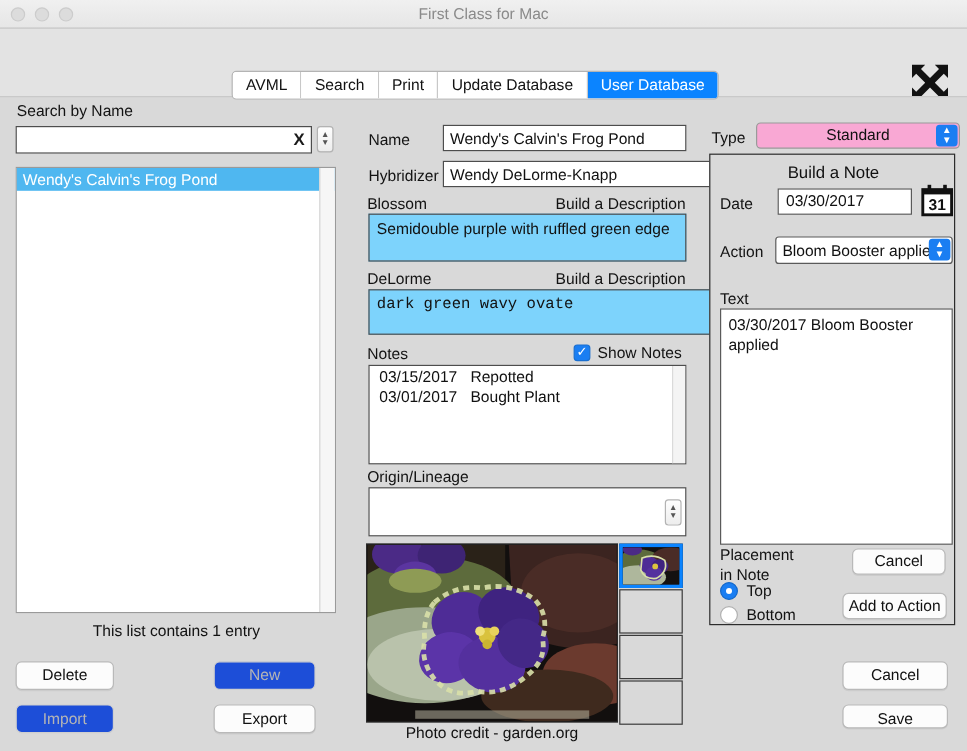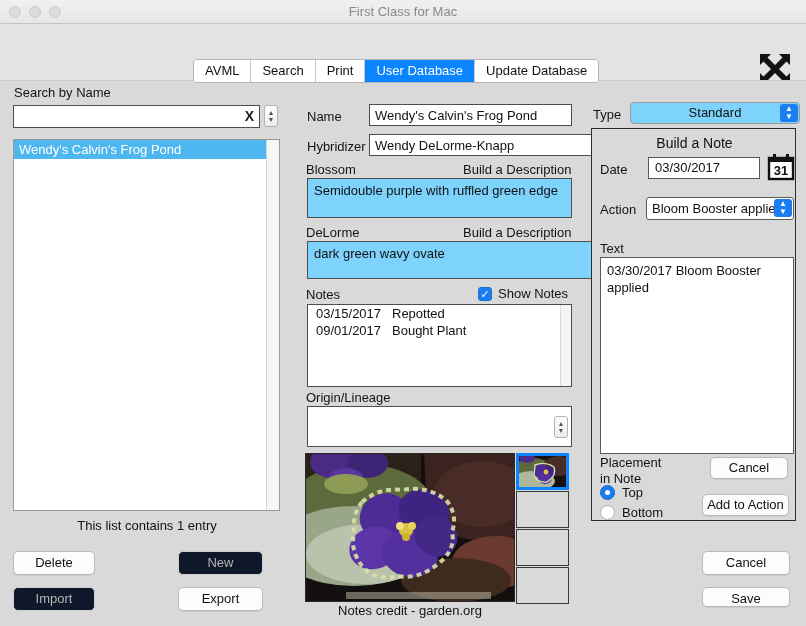--- a/index.html
+++ b/index.html
@@ -95,21 +95,21 @@
   }
   .btn {
     background: #fcfcfc;
     border: 1px solid #b9b9b9;
     border-radius: 5px;
     font-size: 13px; color: #111;
     text-align: center;
     box-shadow: 0 1px 0 rgba(0,0,0,0.06);
     cursor: default;
   }
-  .btn.disabled { color: #b5b5b5; background: #0f172a; border-color: #cfcfcf; box-shadow: none; }
+  .btn.disabled { color: #b5b5b5; background: #1d4ed8; border-color: #cfcfcf; box-shadow: none; }
 
   .stepper {
     width: 14px; height: 22px;
     background: linear-gradient(to bottom,#fefefe,#ededed);
     border: 1px solid #b3b3b3; border-radius: 3px;
     display: flex; flex-direction: column;
     align-items: center; justify-content: center;
     font-size: 7px; color: #555; line-height: 7px;
   }
 
@@ -161,21 +161,21 @@
   .c-name      { position: absolute; left: 369px; top: 104px; width: 203px; height: 22px; line-height: 17px; }
   .c-hyb-lbl   { position: absolute; left: 307px; top: 139px; }
   .c-hyb       { position: absolute; left: 369px; top: 134px; width: 233px; height: 22px; line-height: 17px; }
 
   .c-blossom-lbl { position: absolute; left: 306px; top: 162px; }
   .c-blossom-bd  { position: absolute; left: 463px; top: 162px; }
   .c-blossom     { position: absolute; left: 307px; top: 178px; width: 265px; height: 40px; }
 
   .c-foliage-lbl { position: absolute; left: 306px; top: 225px; }
   .c-foliage-bd  { position: absolute; left: 463px; top: 225px; }
-  .c-foliage     { position: absolute; left: 307px; top: 241px; width: 293px; height: 38px; }
+  .c-foliage     { position: absolute; left: 307px; top: 241px; width: 293px; height: 38px; font-family: Liberation Mono, monospace; }
 
   .c-notes-lbl   { position: absolute; left: 306px; top: 287px; }
   .c-shownotes   { position: absolute; left: 478px; top: 286px; display: flex; align-items: center; gap: 6px; }
   .cbox {
     width: 14px; height: 14px; border-radius: 3px;
     background: #1a7ef2; border: 1px solid #1a6fd0;
     color: #fff; font-size: 11px; line-height: 13px; text-align: center;
   }
   .c-notes {
     position: absolute; left: 307px; top: 304px;
@@ -219,21 +219,21 @@
   .thumb.t1 { top: 453px; border: 3px solid #0b84ff; background:#101010; }
   .thumb.t2 { top: 491px; }
   .thumb.t3 { top: 529px; }
   .thumb.t4 { top: 567px; }
 
   
   .r-type-lbl { position: absolute; left: 593px; top: 107px; }
   .r-type {
     position: absolute; left: 630px; top: 102px;
     width: 170px; height: 22px;
-    background: #7dd3fc; border: 1px solid #9a9a9a; border-radius: 4px;
+    background: #f9a8d4; border: 1px solid #9a9a9a; border-radius: 4px;
     font-size: 13px; color: #111; text-align: center; line-height: 20px;
   }
   .popup-arrow {
     position: absolute; right: 1px; top: 1px;
     width: 18px; height: 18px;
     background: #1a7ef2; border-radius: 3px;
     color: #fff; font-size: 8px; line-height: 8px;
     display: flex; flex-direction: column; align-items: center; justify-content: center;
   }
 
@@ -309,22 +309,22 @@
   <div class="toolbar">
     <svg class="move-icon" viewBox="0 0 38 38">
       <path d="M4 4 L15 4 L11.5 7.5 L19 15 L26.5 7.5 L23 4 L34 4 L34 15 L30.5 11.5 L23 19 L30.5 26.5 L34 23 L34 34 L23 34 L26.5 30.5 L19 23 L11.5 30.5 L15 34 L4 34 L4 23 L7.5 26.5 L15 19 L7.5 11.5 L4 15 Z" fill="#121212"></path>
     </svg>
   </div>
 
   <div class="tabbar">
     <div class="tab">AVML</div>
     <div class="tab">Search</div>
     <div class="tab">Print</div>
+    <div class="tab">Update Database</div>
     <div class="tab active">User Database</div>
-    <div class="tab">Update Database</div>
   </div>
 
   <div class="content"></div>
 
   <div class="lbl search-label">Search by Name</div>
 
   <div class="search-box">
     <input class="search-input" type="text" placeholder="" style="">
     <span class="search-x">X</span>
   </div>
@@ -364,21 +364,21 @@
     <span class="cbox">✓</span>
     <span class="lbl">Show Notes</span>
   </div>
 
   <div class="c-notes">
     <div class="note-line">
       <span class="note-date">03/15/2017</span>
       <span>Repotted</span>
     </div>
     <div class="note-line">
-      <span class="note-date">09/01/2017</span>
+      <span class="note-date">03/01/2017</span>
       <span>Bought Plant</span>
     </div>
     <div class="note-scroll"></div>
   </div>
 
   <div class="lbl c-origin-lbl">Origin/Lineage</div>
   <div class="c-origin">
     <div class="stepper c-origin-step">
       <span>▲</span>
       <span>▼</span>
@@ -410,21 +410,21 @@
 
       <path d="M56 48 Q74 33 96 36 Q120 31 140 46 Q152 60 146 78 Q150 96 132 110 Q112 126 92 122 Q70 128 56 112 Q44 96 48 80 Q46 60 56 48 Z" fill="none" stroke="#d9e0a8" stroke-width="4" stroke-dasharray="5 4" opacity="0.9"></path>
 
       <circle cx="100" cy="76" r="7" fill="#d9c23d"></circle>
       <circle cx="94" cy="72" r="4" fill="#efe07a"></circle>
       <circle cx="106" cy="72" r="4" fill="#e8d25c"></circle>
       <circle cx="100" cy="83" r="4" fill="#cbb432"></circle>
       <rect x="40" y="138" width="145" height="7" fill="#b6b29f" opacity="0.55"></rect>
     </svg>
   </div>
-  <div class="photo-credit">Notes credit - garden.org</div>
+  <div class="photo-credit">Photo credit - garden.org</div>
 
   <div class="thumb t1">
     <svg viewBox="0 0 53 33" width="53" height="33">
       <rect width="53" height="33" fill="#141110"></rect>
       <ellipse cx="14" cy="14" rx="20" ry="12" fill="#5d6b3c"></ellipse>
       <ellipse cx="14" cy="25" rx="22" ry="10" fill="#aeb79c"></ellipse>
       <ellipse cx="40" cy="10" rx="16" ry="10" fill="#4a2c26"></ellipse>
       <ellipse cx="8" cy="2" rx="8" ry="5" fill="#4b2a86"></ellipse>
       <ellipse cx="22" cy="15" rx="8" ry="7" fill="#4e2c96"></ellipse>
       <ellipse cx="31" cy="16" rx="7" ry="6" fill="#3f2380"></ellipse>

